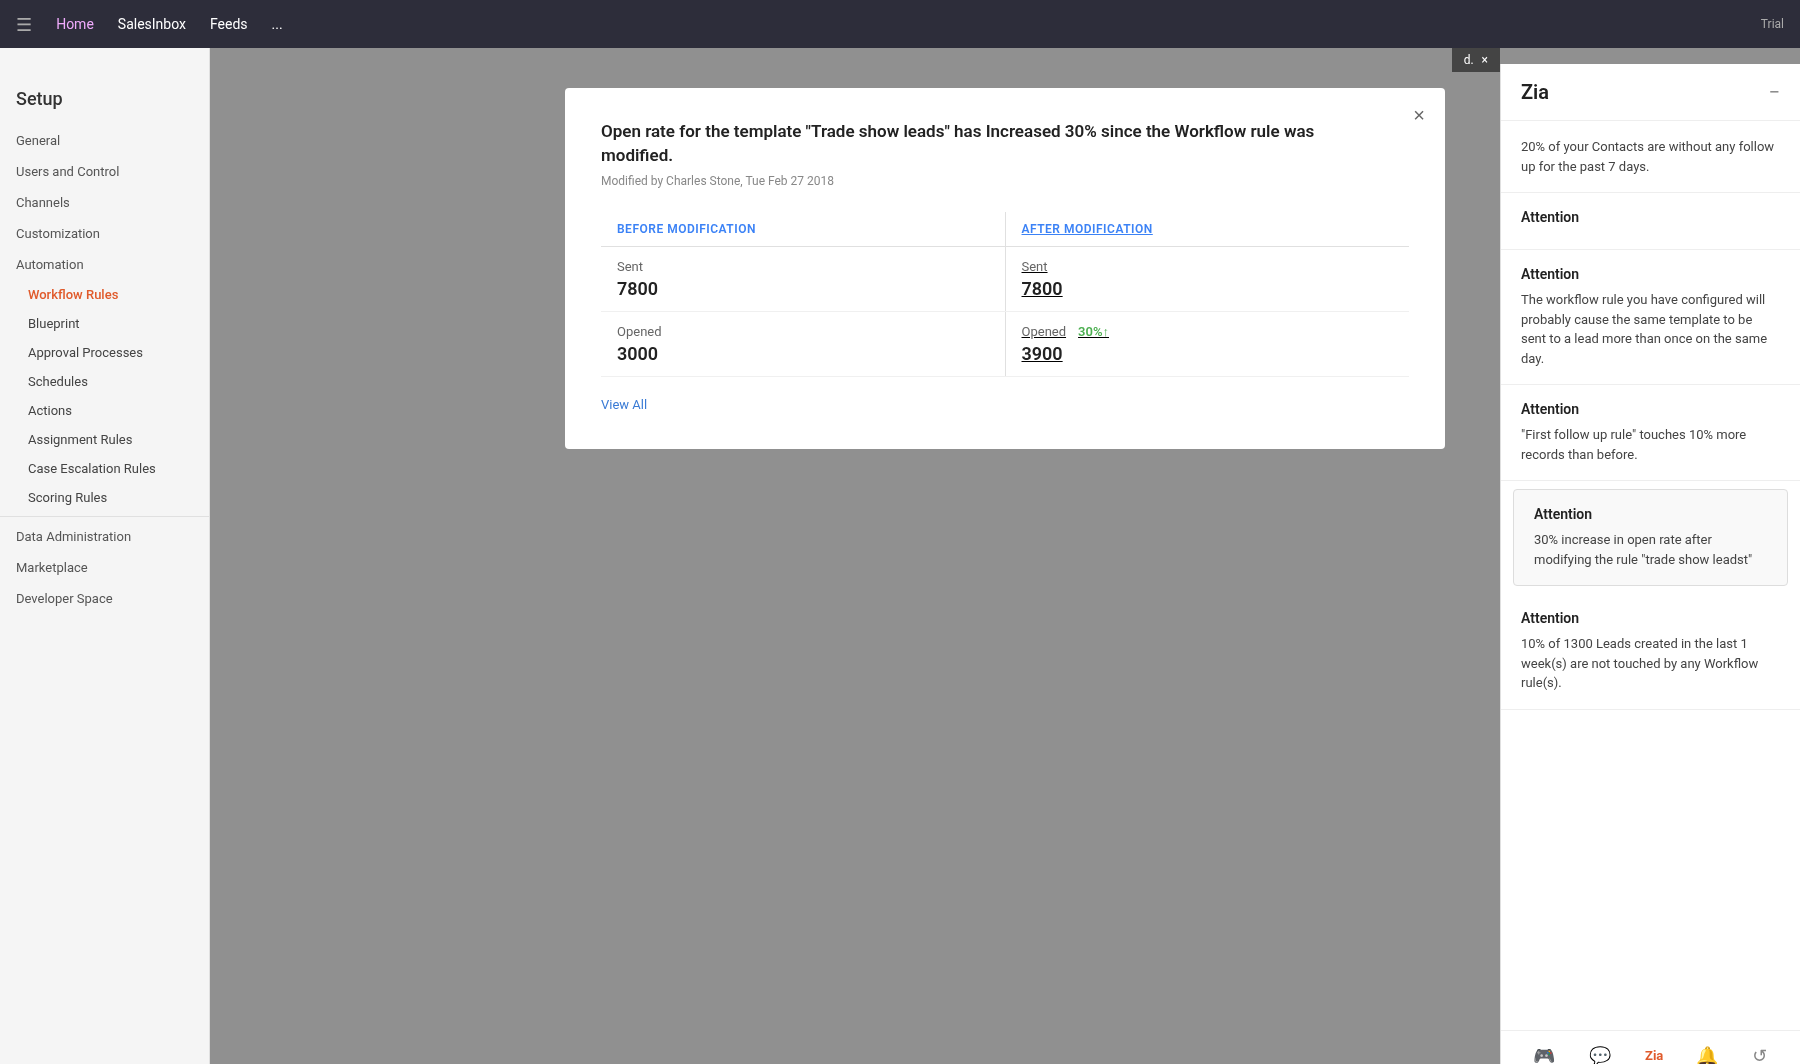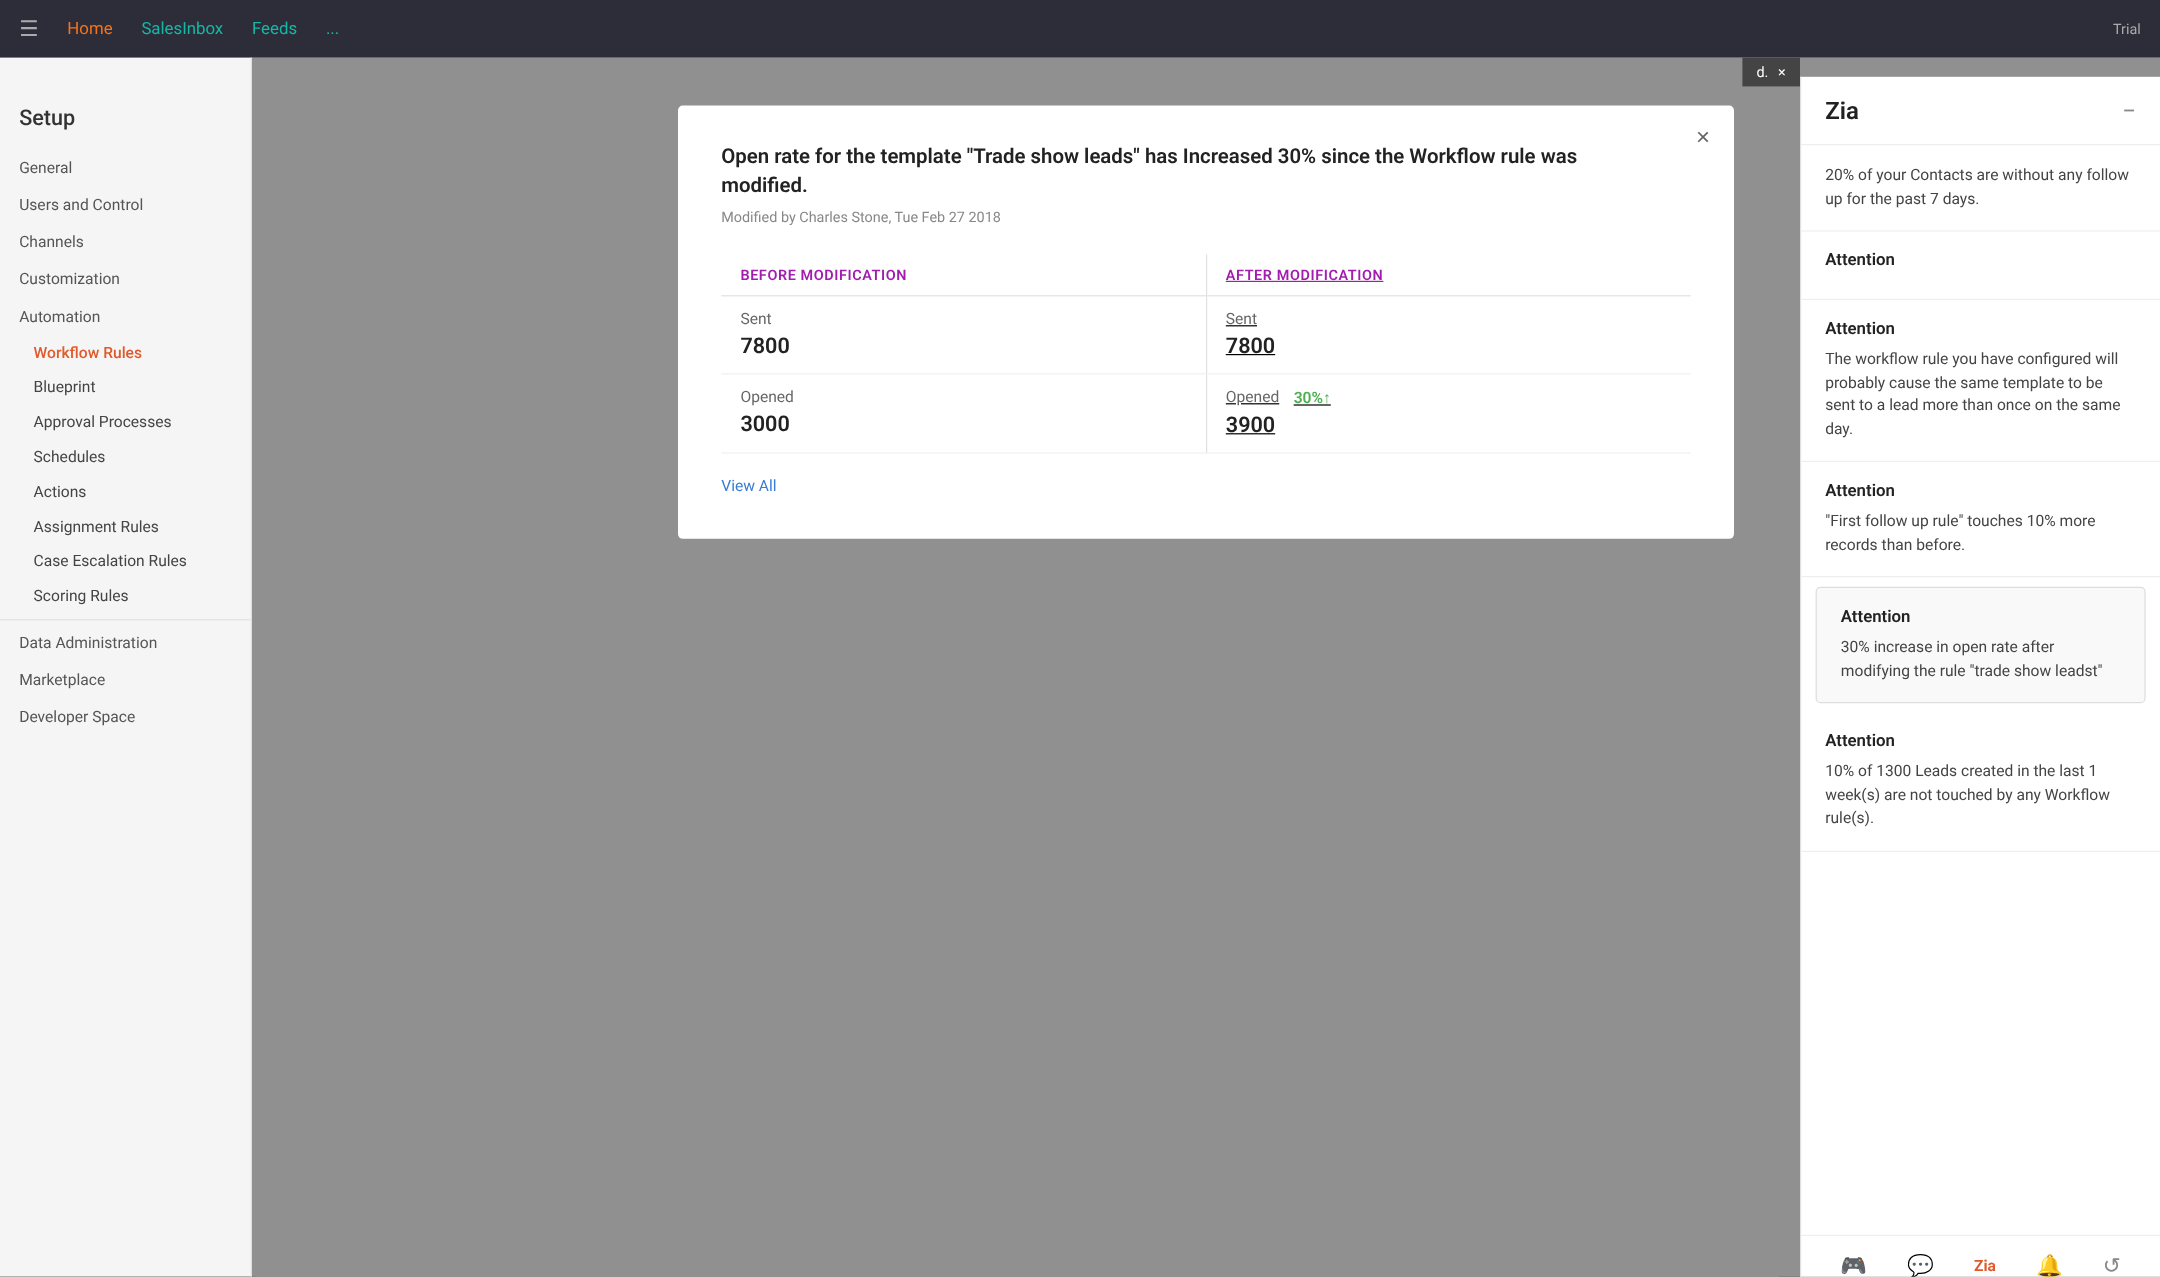--- a/index.html
+++ b/index.html
@@ -8,22 +8,22 @@
     
     .top-nav {
       background: #2d2d3a;
       height: 48px;
       display: flex;
       align-items: center;
       padding: 0 16px;
       gap: 24px;
     }
     .nav-hamburger { color: #aaa; font-size: 18px; cursor: pointer; }
-    .nav-item { color: #14b8a6; font-size: 14px; cursor: pointer; }
-    .nav-item.active { color: #f97316; text-align: center; }
+    .nav-item { color: #ffffff; font-size: 14px; cursor: pointer; }
+    .nav-item.active { color: #f0abfc; text-align: center; }
     .nav-trial { color: #aaa; font-size: 12px; margin-left: auto; }
 
     
     .main-layout {
       display: flex;
       height: calc(1064px - 48px);
     }
 
     
     .sidebar {
@@ -109,21 +109,21 @@
 
     
     .comparison-table {
       width: 100%;
       border-collapse: collapse;
     }
     .comparison-table th {
       text-align: left;
       font-size: 12px;
       font-weight: 600;
-      color: #a21caf;
+      color: #3b82f6;
       padding: 10px 16px;
       border-bottom: 1px solid #e0e0e0;
       letter-spacing: 0.5px;
     }
     .comparison-table td {
       padding: 12px 16px;
       border-bottom: 1px solid #f0f0f0;
       vertical-align: top;
     }
     .comparison-table td .metric-label {

